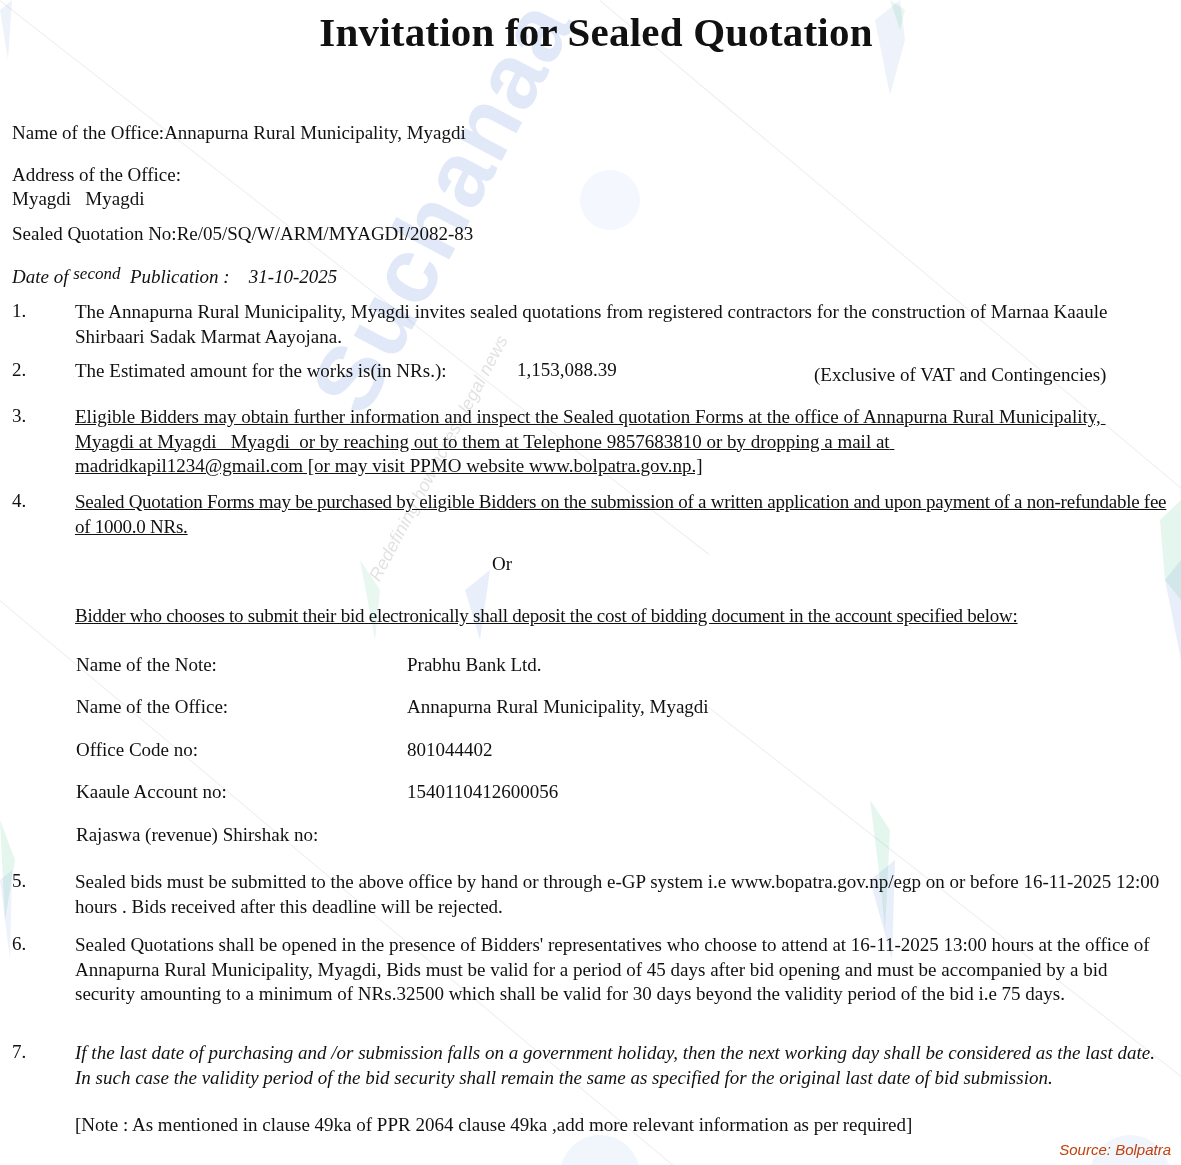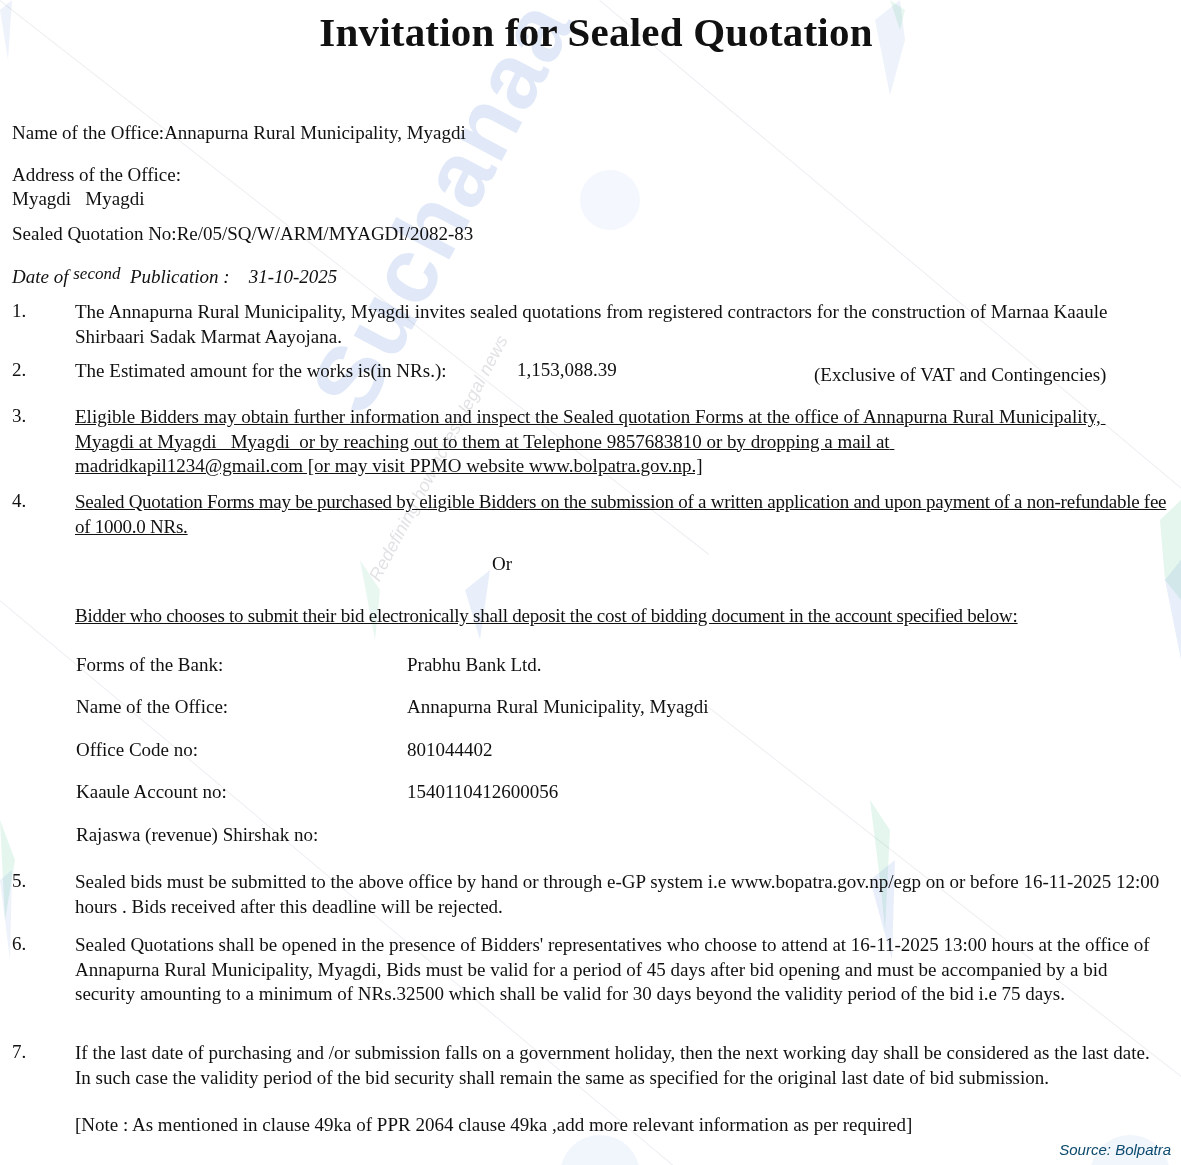--- a/index.html
+++ b/index.html
@@ -28,21 +28,21 @@
   .line { position:absolute; left:12px; white-space:pre;margin-top:8px; }
   .sup-word { font-size:17px; position:relative; top:-4px; }
   .item { position:absolute; left:0; width:1181px; }
   .num { position:absolute; left:12px; }
   .body { position:absolute; left:75px; width:1095px; line-height:24.5px; }
   .row { position:absolute; left:76px; }
   .row .lbl { position:absolute; left:0; white-space:nowrap; }
   .row .val { position:absolute; left:331px; white-space:nowrap;text-align:center; }
   .source {
     position:absolute; right:10px; top:1141px;
-    font-family:"Liberation Sans", sans-serif; font-style:italic; font-size:15px; color:#0c4a6e;
+    font-family:"Liberation Sans", sans-serif; font-style:italic; font-size:15px; color:#c2410c;
   }
   .condensed { letter-spacing:-0.25px;text-decoration:underline; }
 </style>
 </head>
 <body>
 
 <div class="watermark-layer">
   <div class="wm-line" style="left:0;top:0;width:900px;transform:rotate(38deg);"></div>
   <div class="wm-line" style="left:600px;top:0;width:900px;transform:rotate(40deg);"></div>
   <div class="wm-line" style="left:0;top:600px;width:900px;transform:rotate(40deg);"></div>
@@ -102,21 +102,21 @@
     <span class="num">4.</span>
     <div class="body condensed" style="width:1095px;">Sealed Quotation Forms may be purchased by eligible Bidders on the submission of a written application and upon payment of a non-refundable fee of 1000.0 NRs.</div>
   </div>
 
   <div style="position:absolute;left:452px;top:553px;margin-left:40px;">Or</div>
 
   <div style="position:absolute;left:75px;top:605px;white-space:nowrap;" class="condensed">Bidder who chooses to submit their bid electronically shall deposit the cost of bidding document in the account specified below:</div>
 
   <div>
     <div class="row" style="top:654px;">
-      <span class="lbl">Forms of the Bank:</span>
+      <span class="lbl">Name of the Note:</span>
       <span class="val">Prabhu Bank Ltd.</span>
     </div>
     <div class="row" style="top:696px;">
       <span class="lbl">Name of the Office:</span>
       <span class="val">Annapurna Rural Municipality, Myagdi</span>
     </div>
     <div class="row" style="top:739px;">
       <span class="lbl">Office Code no:</span>
       <span class="val">801044402</span>
     </div>
@@ -135,18 +135,18 @@
     <div class="body" style="width:1090px;">Sealed bids must be submitted to the above office by hand or through e-GP system i.e www.bopatra.gov.np/egp on or before 16-11-2025 12:00 hours . Bids received after this deadline will be rejected.</div>
   </div>
 
   <div class="item" style="top:933px;">
     <span class="num">6.</span>
     <div class="body" style="width:1090px;white-space:pre-wrap;">Sealed Quotations shall be opened in the presence of Bidders' representatives who choose to attend at 16-11-2025 13:00 hours at the office of  Annapurna Rural Municipality, Myagdi, Bids must be valid for a period of 45 days after bid opening and must be accompanied by a bid security amounting to a minimum of NRs.32500 which shall be valid for 30 days beyond the validity period of the bid i.e 75 days.</div>
   </div>
 
   <div class="item" style="top:1041px;">
     <span class="num">7.</span>
-    <div class="body" style="width:1092px;">If the last date of purchasing and /or submission falls on a government holiday, then the next working day shall be considered as the last date. In such case the validity period of the bid security shall remain the same as specified for the original last date of bid submission.</div>
+    <div class="body" style="width:1092px;font-style:italic;">If the last date of purchasing and /or submission falls on a government holiday, then the next working day shall be considered as the last date. In such case the validity period of the bid security shall remain the same as specified for the original last date of bid submission.</div>
     <div class="body" style="top:72px;white-space:nowrap;">[Note : As mentioned in clause 49ka of PPR 2064 clause 49ka ,add more relevant information as per required]</div>
   </div>
 
   <div class="source">Source: Bolpatra</div>
 </div>
 
 </body></html>

